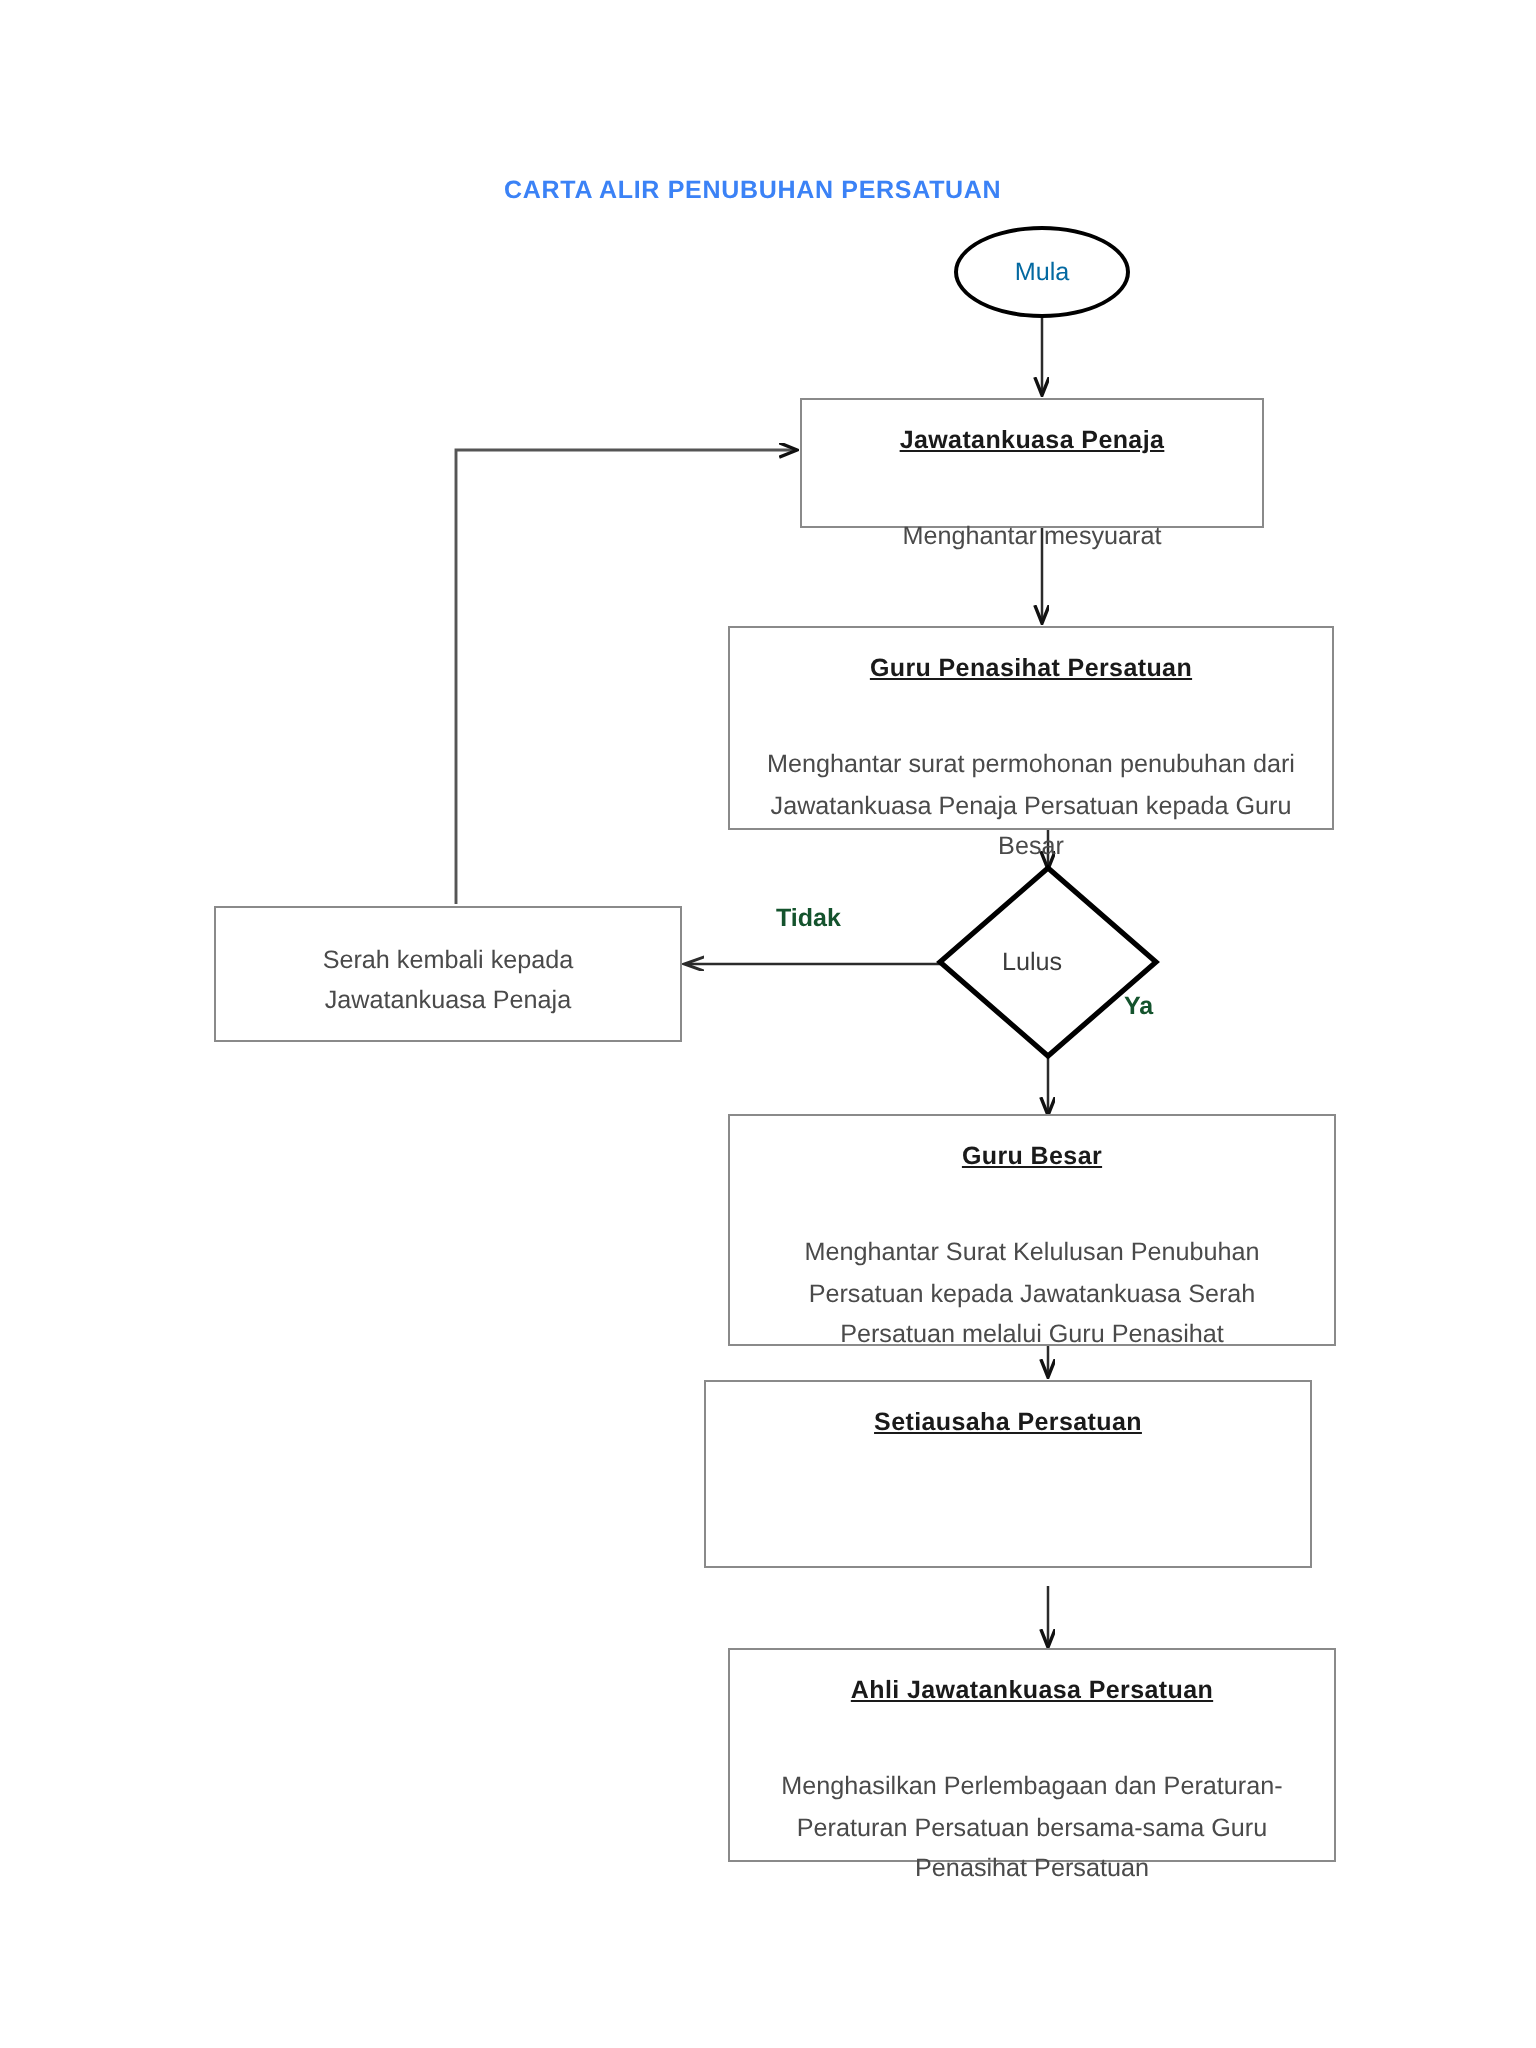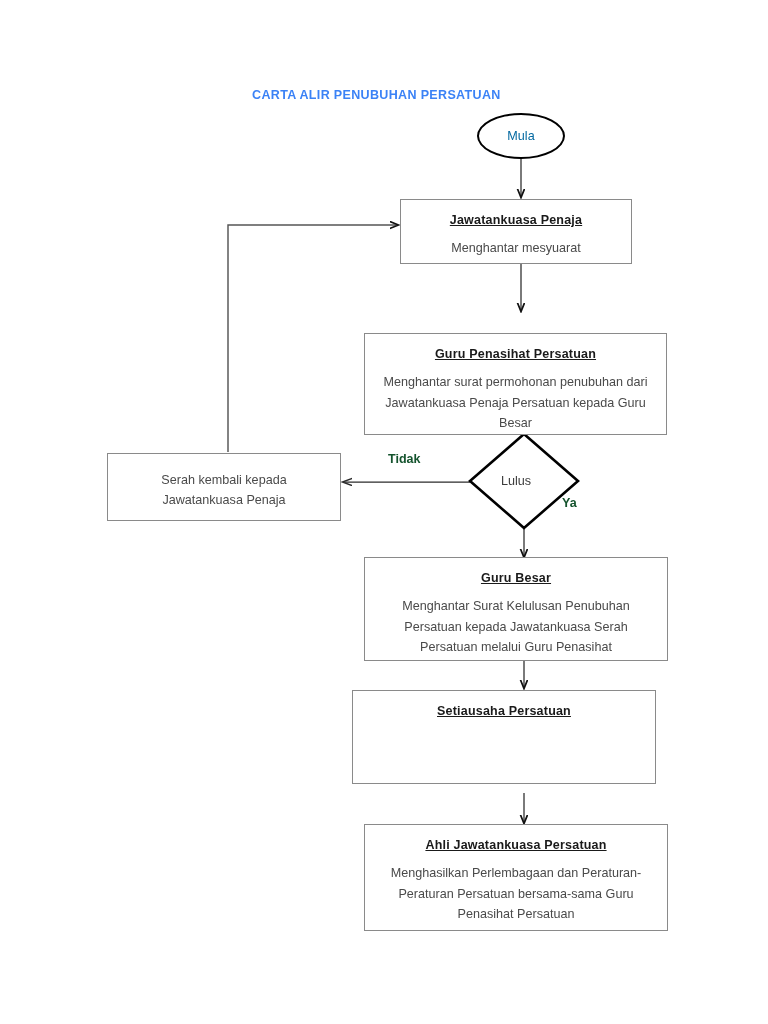--- a/index.html
+++ b/index.html
@@ -42,20 +42,21 @@
     display: flex;
     flex-direction: column;
     align-items: center;
     text-align: center;
   }
   .process-box {
     border: 1px solid #8a8a8a;
     background: #ffffff;
     justify-content: flex-start;
     padding-top: 12px;
+    gap: 20px;
   }
   .node-title {
     font-size: 12.5px;
     font-weight: bold;
     color: #1a1a1a;
     text-decoration: underline;
     letter-spacing: 0.2px;
     line-height: 1.3;
     margin-bottom: 10px;
     white-space: nowrap;
@@ -136,38 +137,38 @@
 
   <div class="terminator" style="left:477px; top:113px; width:88px; height:46px;">
     <span>Mula</span>
   </div>
 
   <div class="node process-box" style="left:400px; top:199px; width:232px; height:65px;">
     <div class="node-title">Jawatankuasa Penaja</div>
     <div class="node-body">Menghantar mesyuarat</div>
   </div>
 
-  <div class="node process-box" style="left:364px; top:313px; width:303px; height:102px;margin-top:20px;">
+  <div class="node process-box" style="left:364px; top:313px; width:303px; height:102px;">
     <div class="node-title">Guru Penasihat Persatuan</div>
     <div class="node-body">Menghantar surat permohonan penubuhan dari Jawatankuasa Penaja Persatuan kepada Guru Besar</div>
   </div>
 
   <div class="decision-wrap" style="left:470px; top:434px; width:108px; height:94px;">
     <div class="decision-label" style="left:31px; top:40px;">Lulus</div>
   </div>
 
   <div class="edge-label" style="left:388px; top:452px;">Tidak</div>
 
   <div class="edge-label" style="left:562px; top:496px;">Ya</div>
 
   <div class="node process-box" style="left:107px; top:453px; width:234px; height:68px; padding-top:16px;">
     <div class="node-body plain" style="max-width:160px;">Serah kembali kepada Jawatankuasa Penaja</div>
   </div>
 
-  <div class="node process-box" style="left:364px; top:557px; width:304px; height:104px;">
+  <div class="node process-box" style="left:364px; top:557px; width:304px; height:116px;">
     <div class="node-title">Guru Besar</div>
     <div class="node-body">Menghantar Surat Kelulusan Penubuhan Persatuan kepada Jawatankuasa Serah Persatuan melalui Guru Penasihat</div>
   </div>
 
   <div class="node process-box" style="left:352px; top:690px; width:304px; height:94px;">
     <div class="node-title">Setiausaha Persatuan</div>
   </div>
 
   <div class="node process-box" style="left:364px; top:824px; width:304px; height:107px;">
     <div class="node-title">Ahli Jawatankuasa Persatuan</div>

